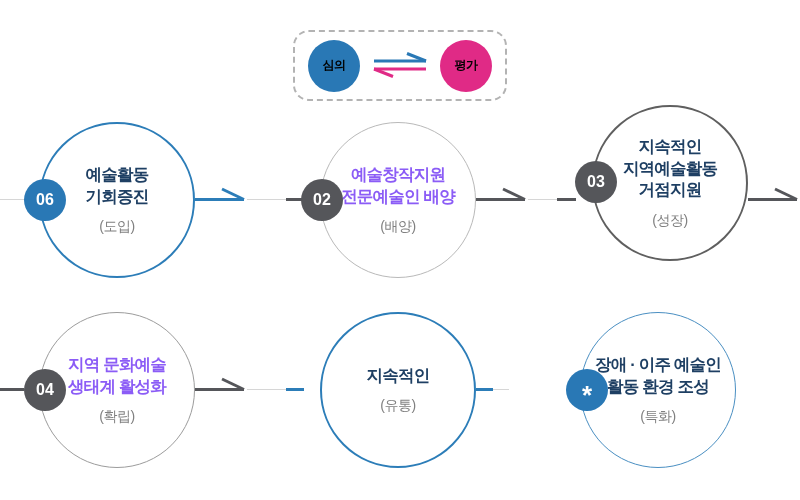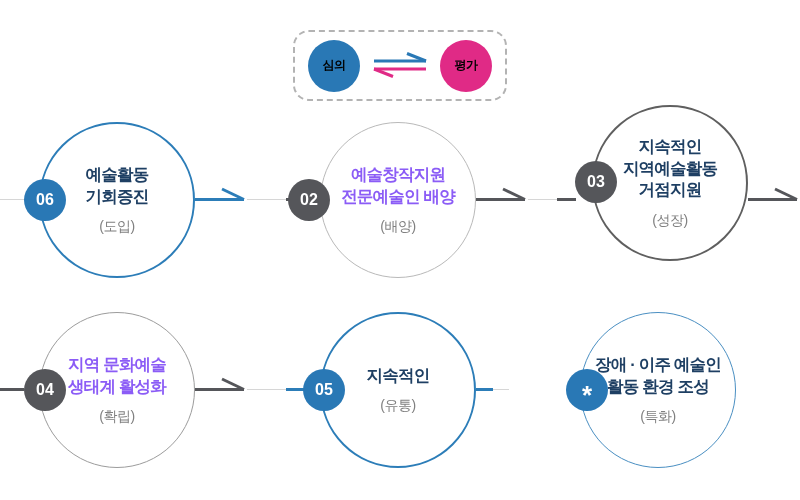--- a/index.html
+++ b/index.html
@@ -140,19 +140,18 @@
 
   <div class="circle b-lightblue" style="left:580px;top:312px;">
     <div class="title navy">
       <span class="tline">장애 · 이주 예술인</span>
       <span class="tline">활동 환경 조성</span>
     </div>
     <div class="subtitle">(특화)</div>
   </div>
 
   <div class="badge blue" style="left:24px;top:179px;">06</div>
-  <div class="badge dark" style="left:288px;top:179px;">02</div>
+  <div class="badge dark" style="left:301px;top:179px;">02</div>
   <div class="badge dark" style="left:575px;top:161px;">03</div>
   <div class="badge dark" style="left:24px;top:369px;">04</div>
-  <div class="badge blue" style="left:303px;top:369px;">05</div>
   <div class="badge blue star" style="left:566px;top:369px;">*</div>
 
 </div>
 
 </body></html>

